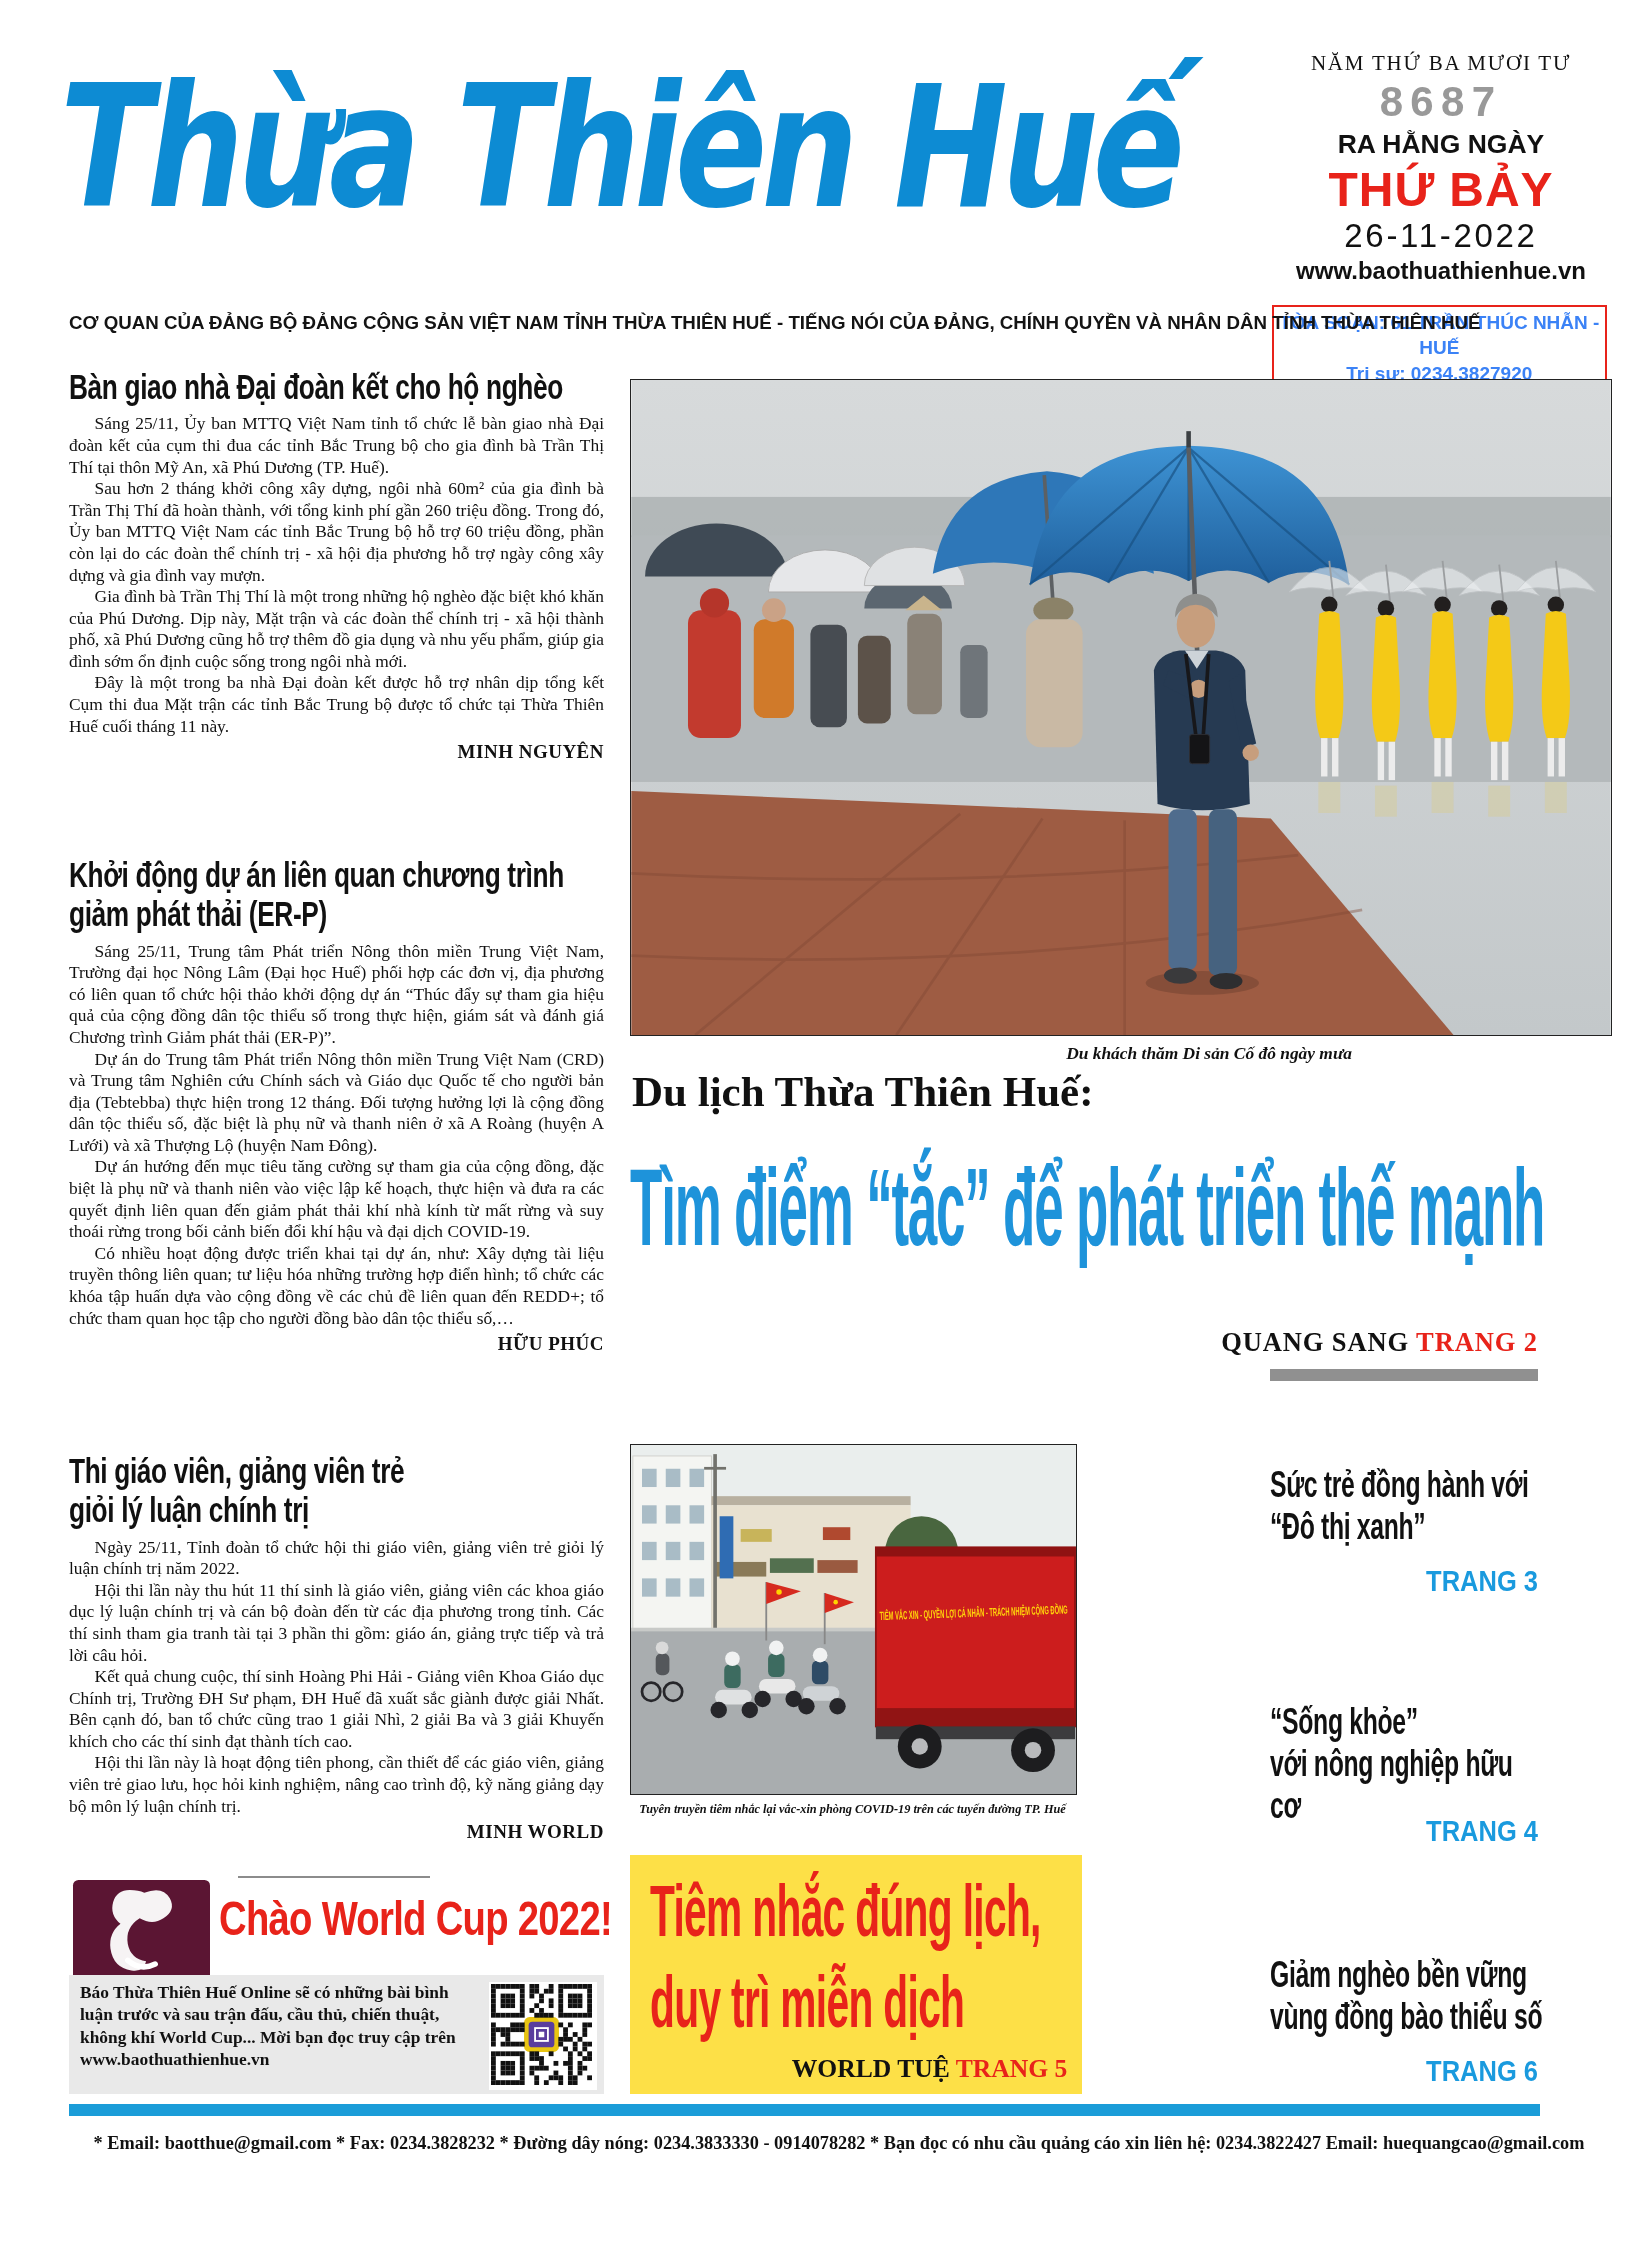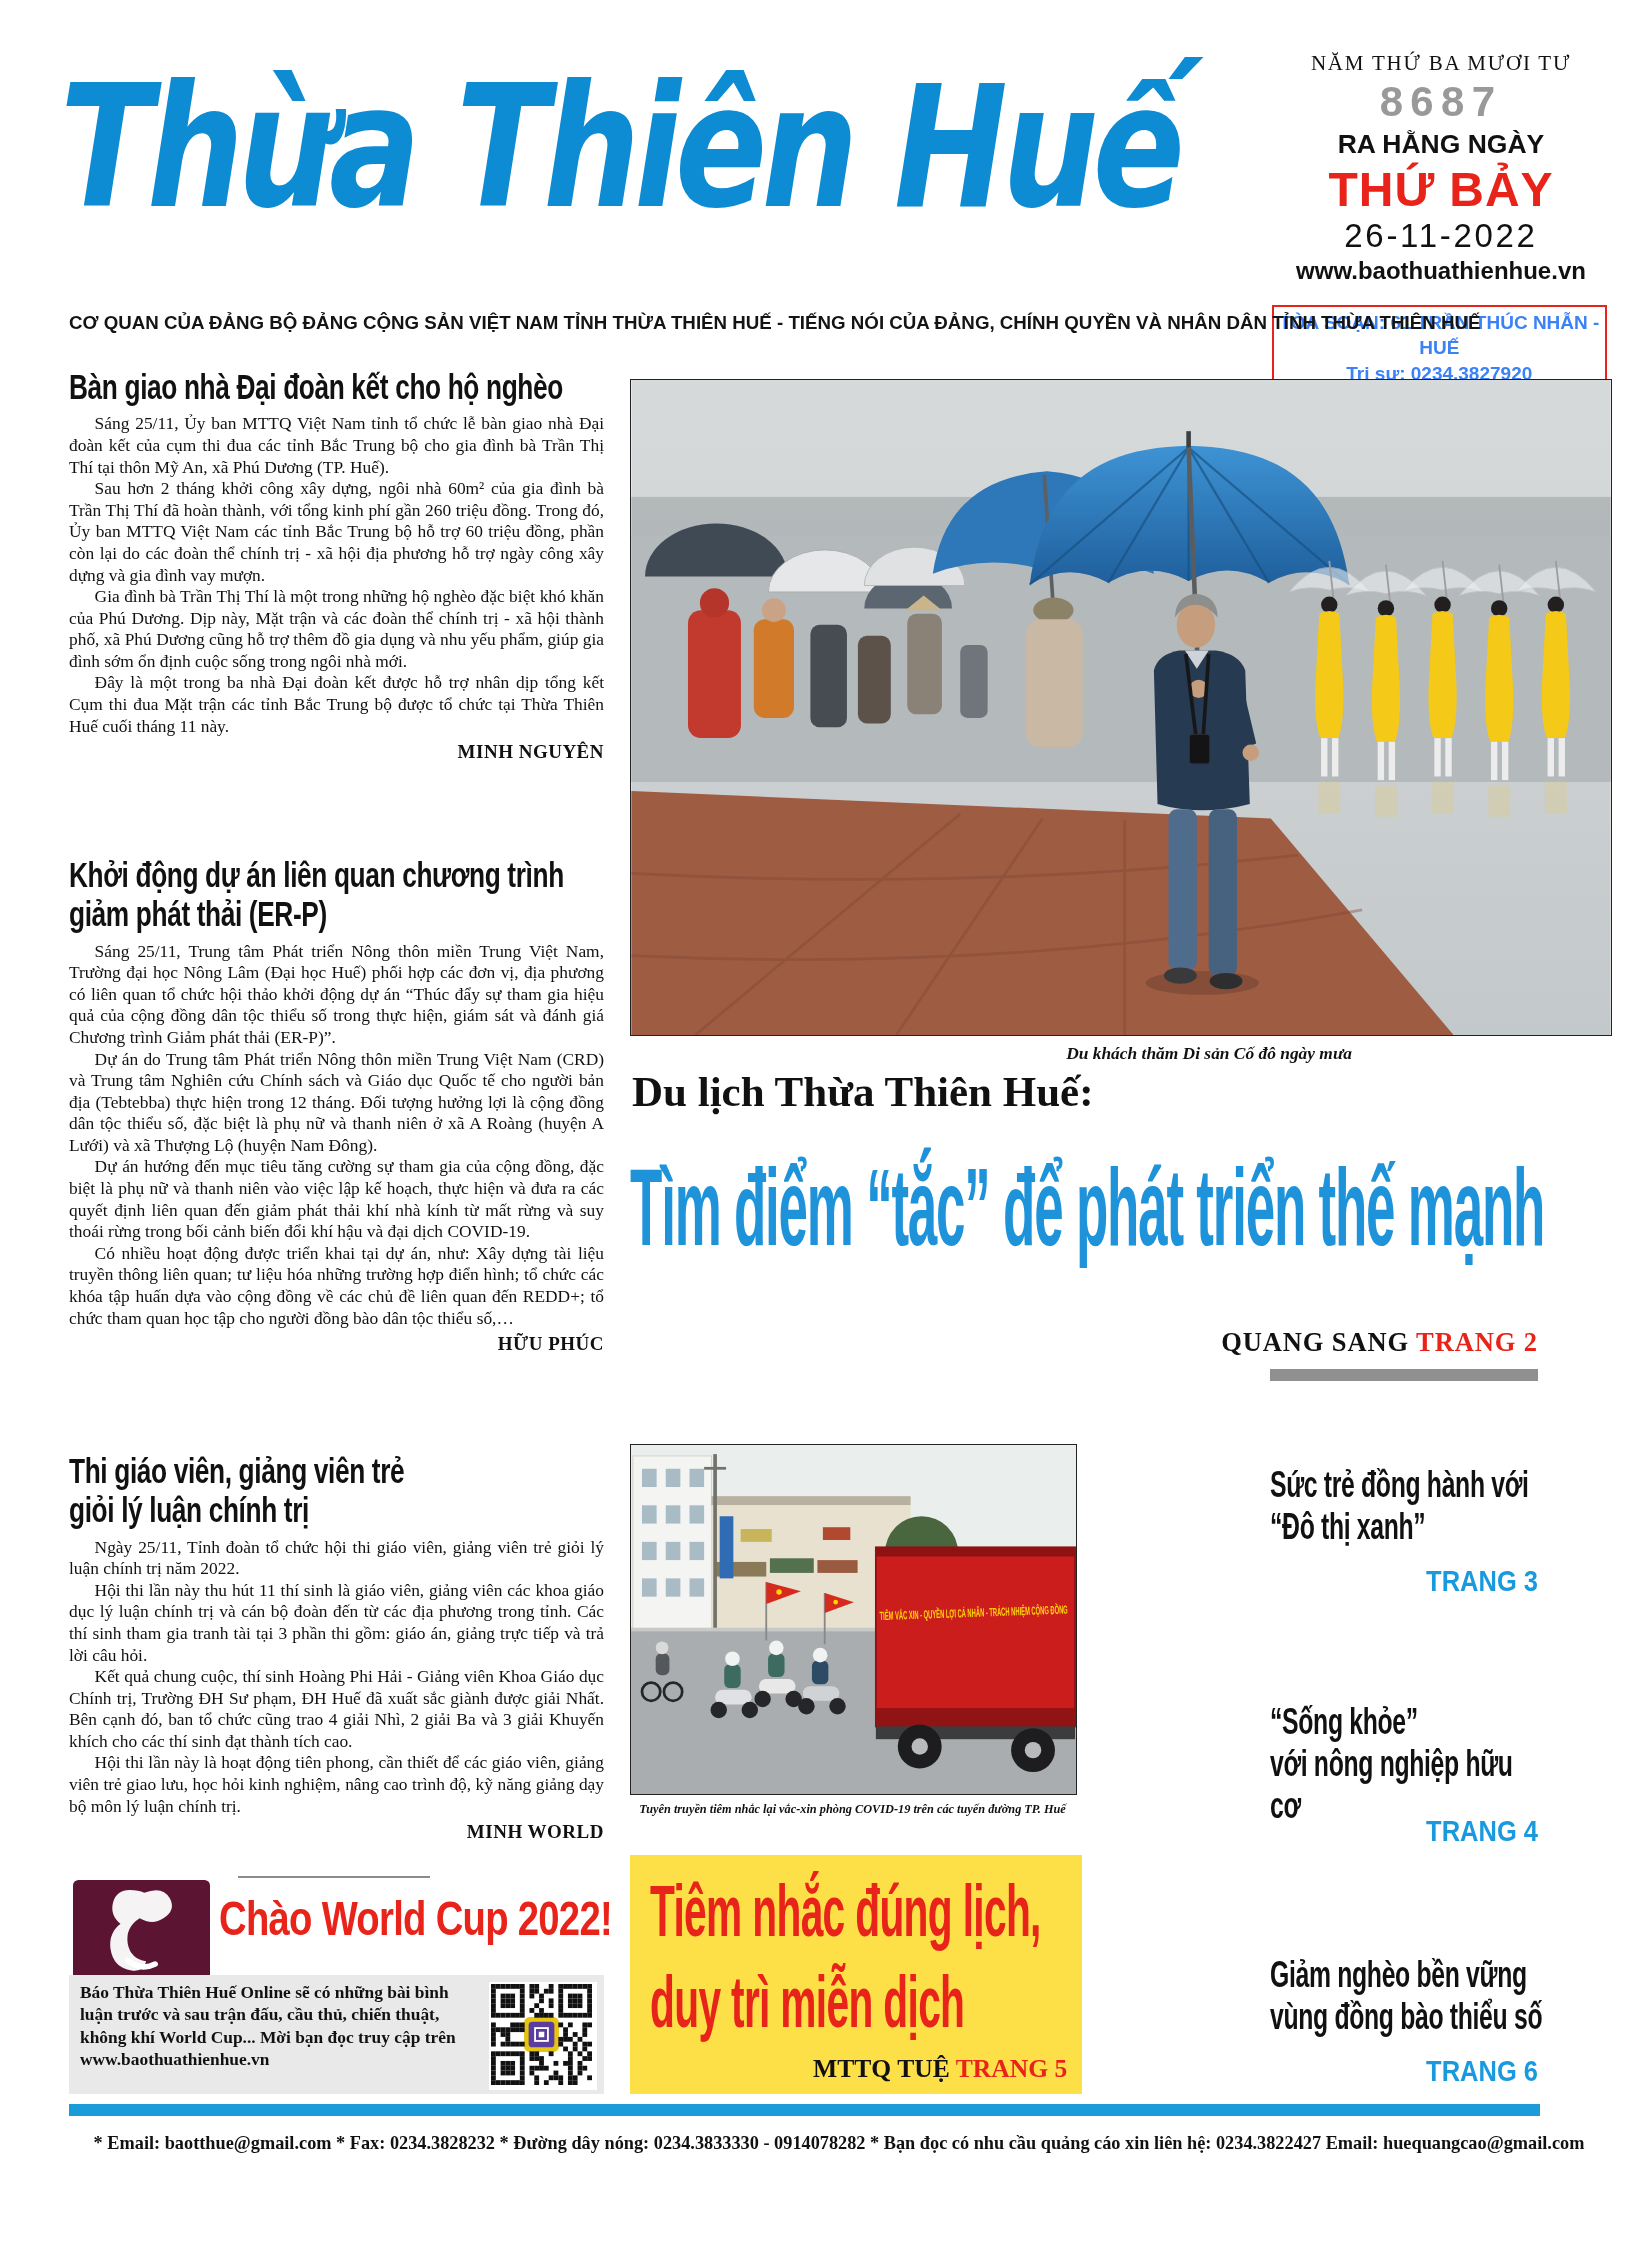--- a/index.html
+++ b/index.html
@@ -122,21 +122,21 @@
   </div>
 
   <div class="abs article" style="top:1451px;">
     <div class="atitle">
       <div>Thi giáo viên, giảng viên trẻ</div>
       <div>giỏi lý luận chính trị</div>
     </div>
     <div class="abody">
       <p>Ngày 25/11, Tỉnh đoàn tổ chức hội thi giáo viên, giảng viên trẻ giỏi lý luận chính trị năm 2022.</p>
       <p>Hội thi lần này thu hút 11 thí sinh là giáo viên, giảng viên các khoa giáo dục lý luận chính trị và cán bộ đoàn đến từ các địa phương trong tỉnh. Các thí sinh tham gia tranh tài tại 3 phần thi gồm: giáo án, giảng trực tiếp và trả lời câu hỏi.</p>
-      <p>Kết quả chung cuộc, thí sinh Hoàng Phi Hải - Giảng viên Khoa Giáo dục Chính trị, Trường ĐH Sư phạm, ĐH Huế đã xuất sắc giành được giải Nhất. Bên cạnh đó, ban tổ chức cũng trao 4 giải Nhì, 2 giải Ba và 3 giải Khuyến khích cho các thí sinh đạt thành tích cao.</p>
+      <p>Kết quả chung cuộc, thí sinh Hoàng Phi Hải - Giảng viên Khoa Giáo dục Chính trị, Trường ĐH Sư phạm, ĐH Huế đã xuất sắc giành được giải Nhất. Bên cạnh đó, ban tổ chức cũng trao 1 giải Nhì, 2 giải Ba và 3 giải Khuyến khích cho các thí sinh đạt thành tích cao.</p>
       <p>Hội thi lần này là hoạt động tiên phong, cần thiết để các giáo viên, giảng viên trẻ giao lưu, học hỏi kinh nghiệm, nâng cao trình độ, kỹ năng giảng dạy bộ môn lý luận chính trị.</p>
     </div>
     <div class="byline">MINH WORLD</div>
   </div>
 
   <div id="wc-divider" class="abs"></div>
 
   <div id="fifa-logo" class="abs">
     <svg width="137" height="137" viewBox="0 0 150 150">
       <path d="M78,14 q20,-8 28,6 q7,13 -7,22 q-12,8 -26,0 q-16,10 -13,28 q3,16 20,19 q-2,12 -16,10 q-20,-3 -23,-24 q-2,-17 11,-27 q-12,-10 -8,-24 q4,-13 18,-13 q10,0 16,3 z" fill="#fff" opacity="0.95"></path>
@@ -611,21 +611,21 @@
   </div>
 
   <div id="caption2" class="abs">Tuyên truyền tiêm nhắc lại vắc-xin phòng COVID-19 trên các tuyến đường TP. Huế</div>
 
   <div id="covid-box" class="abs">
     <div id="covid-headline">
       <div>Tiêm nhắc đúng lịch,</div>
       <div>duy trì miễn dịch</div>
     </div>
     <div id="covid-byline">
-      <span>MTTQ TUỆ</span>
+      <span>WORLD TUỆ</span>
       <span class="red">TRANG 5</span>
     </div>
   </div>
 
   <div id="blue-bar" class="abs"></div>
   <div id="footer" class="abs">* Email: baotthue@gmail.com * Fax: 0234.3828232 * Đường dây nóng: 0234.3833330 - 0914078282 * Bạn đọc có nhu cầu quảng cáo xin liên hệ: 0234.3822427 Email: huequangcao@gmail.com</div>
 
 </div>
 
 

